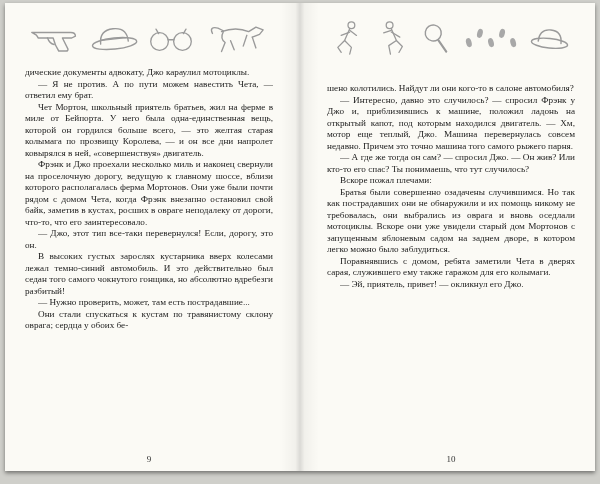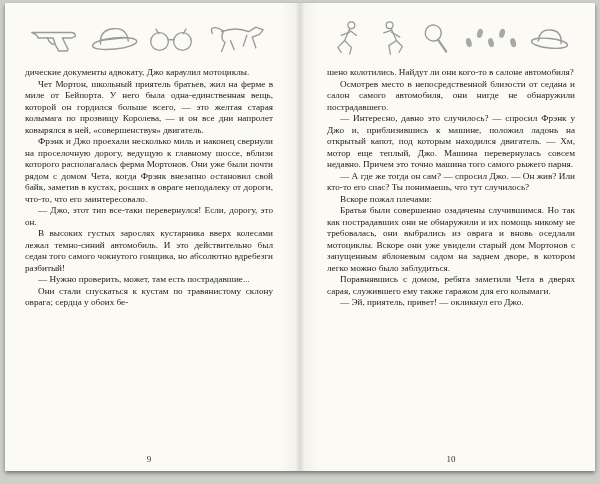--- a/index.html
+++ b/index.html
@@ -17,21 +17,21 @@
   }
   .spread{display:flex;height:100%;position:relative;}
   .gutter{
     position:absolute;top:0;bottom:0;left:50%;width:38px;margin-left:-19px;
     background:linear-gradient(90deg, rgba(0,0,0,0) 0%, rgba(0,0,0,.04) 38%,
       rgba(0,0,0,.13) 50%, rgba(0,0,0,.04) 62%, rgba(0,0,0,0) 100%);
     pointer-events:none;
   }
   .page{flex:1;display:flex;flex-direction:column;min-width:0;}
   .page.left{padding:10px 26px 4px 20px;}
-  .page.right{padding:10px 20px 4px 28px;}
+  .page.right{padding:10px 20px 4px 28px;gap:16px;}
   .decor{
     height:50px;flex:0 0 auto;
     display:flex;align-items:center;justify-content:space-between;
     padding:0 4px;margin-bottom:4px;
   }
   .decor svg{display:block;}
   .textblock{
     flex:1;overflow:hidden;
     font-size:9.2px;line-height:1.25;
     text-align:justify;color:#1b1b1b;
@@ -87,20 +87,21 @@
               <path d="M22 14 Q18 22 24 26 L20 36"></path>
               <path d="M30 24 L34 34"></path>
               <path d="M48 18 L44 30"></path>
               <path d="M54 20 L58 32"></path>
             </g>
           </svg>
         </span>
       </div>
       <div class="textblock">
         <p class="cont">дические документы адвокату, Джо караулил мотоциклы.</p>
+        <p>— Я не против. А по пути можем навестить Чета, — ответил ему брат.</p>
         <p>Чет Мортон, школьный приятель братьев, жил на ферме в миле от Бейпорта. У него была одна-единственная вещь, которой он гордился больше всего, — это желтая старая колымага по прозвищу Королева, — и он все дни напролет ковырялся в ней, «совершенствуя» двигатель.</p>
         <p>Фрэнк и Джо проехали несколько миль и наконец свернули на проселочную дорогу, ведущую к главному шоссе, вблизи которого располагалась ферма Мортонов. Они уже были почти рядом с домом Чета, когда Фрэнк внезапно остановил свой байк, заметив в кустах, росших в овраге неподалеку от дороги, что-то, что его заинтересовало.</p>
         <p>— Джо, этот тип все-таки перевернулся! Если, дорогу, это он.</p>
         <p>В высоких густых зарослях кустарника вверх колесами лежал темно-синий автомобиль. И это действительно был седан того самого чокнутого гонщика, но абсолютно вдребезги разбитый!</p>
         <p>— Нужно проверить, может, там есть пострадавшие...</p>
         <p>Они стали спускаться к кустам по травянистому склону оврага; сердца у обоих бе-</p>
       </div>
       <div class="pagenum">9</div>
     </div>
 
@@ -149,21 +150,20 @@
           <svg width="42" height="25" viewBox="0 0 44 26">
             <g fill="none" stroke="#9a9a9a" stroke-width="1.5" stroke-linecap="round">
               <ellipse cx="22" cy="18" rx="19" ry="5"></ellipse>
               <path d="M10 17 c0-9 4-13 12-13 s12 4 12 13"></path>
             </g>
           </svg>
         </span>
       </div>
       <div class="textblock">
         <p class="cont">шено колотились. Найдут ли они кого-то в салоне автомобиля?</p>
-        <p>Осмотрев место в непосредственной близости от седана и салон самого автомобиля, они нигде не обнаружили пострадавшего.</p>
         <p>— Интересно, давно это случилось? — спросил Фрэнк у Джо и, приблизившись к машине, положил ладонь на открытый капот, под которым находился двигатель. — Хм, мотор еще теплый, Джо. Машина перевернулась совсем недавно. Причем это точно машина того самого рыжего парня.</p>
         <p>— А где же тогда он сам? — спросил Джо. — Он жив? Или кто-то его спас? Ты понимаешь, что тут случилось?</p>
         <p>Вскоре пожал плечами:</p>
         <p>Братья были совершенно озадачены случившимся. Но так как пострадавших они не обнаружили и их помощь никому не требовалась, они выбрались из оврага и вновь оседлали мотоциклы. Вскоре они уже увидели старый дом Мортонов с запущенным яблоневым садом на заднем дворе, в котором легко можно было заблудиться.</p>
         <p>Поравнявшись с домом, ребята заметили Чета в дверях сарая, служившего ему также гаражом для его колымаги.</p>
         <p>— Эй, приятель, привет! — окликнул его Джо.</p>
       </div>
       <div class="pagenum">10</div>
     </div>
 

